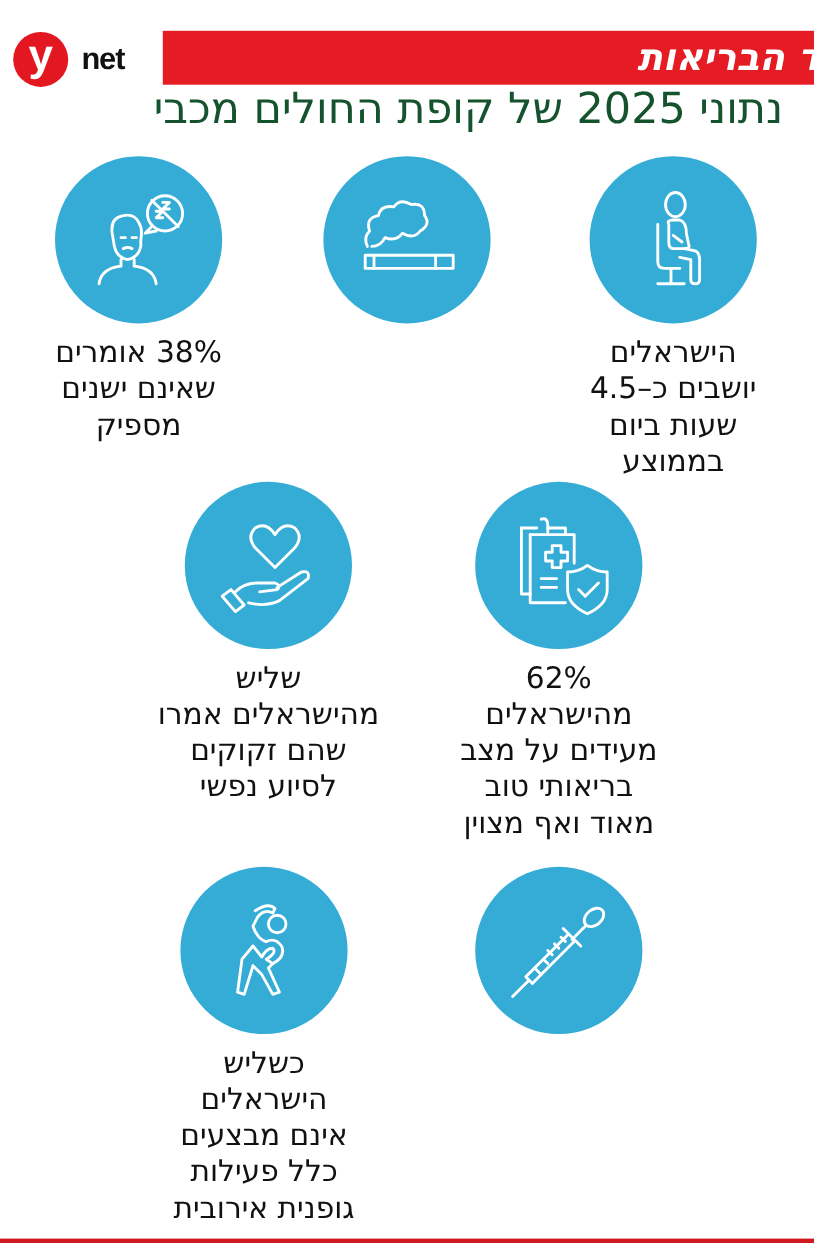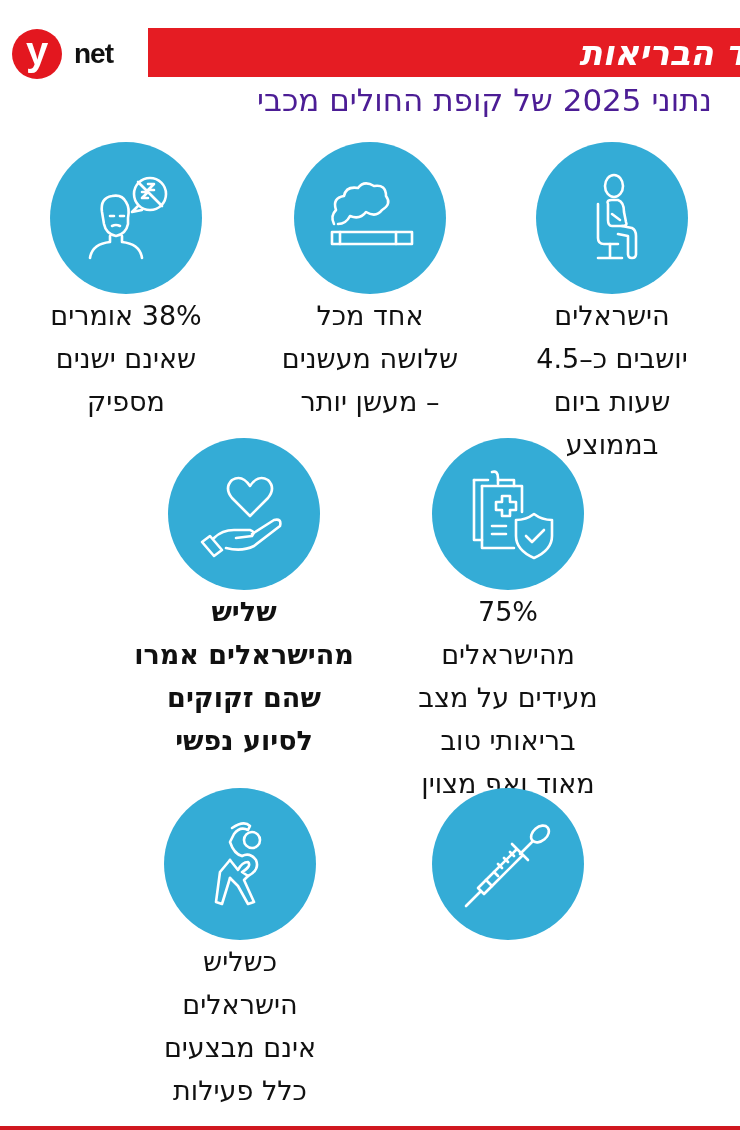--- a/index.html
+++ b/index.html
@@ -7,26 +7,26 @@
          font-family: "DejaVu Sans", "Liberation Sans", sans-serif; color: #111; }
   .logo { position: absolute; left: 12px; top: 28px; width: 130px; height: 52px; display: flex; align-items: center; }
   .logo-y { width: 50px; height: 50px; border-radius: 50%; background: #e3171f; color: #fff;
             font-family: "Liberation Sans", sans-serif; font-weight: bold; font-size: 40px;
             display: flex; align-items: center; justify-content: center; line-height: 1; padding-bottom: 6px; box-sizing: border-box; }
   .logo-net { font-family: "Liberation Sans", sans-serif; font-weight: bold; font-size: 28px; color: #111;
               margin-left: 12px; letter-spacing: -1px; line-height: 1; }
   .redbar { position: absolute; left: 148px; top: 28px; width: 668px; height: 49px; background: #e51c23;
             direction: rtl; display: flex; align-items: center; box-sizing: border-box; padding-right: 26px; font-style: italic; }
   .redbar-title { color: #fff; font-weight: bold; font-size: 34px; line-height: 1; }
-  .subtitle { position: absolute; right: 28px; top: 80px; direction: rtl; font-size: 31px; line-height: 40px; color: #4c1d95; }
+  .subtitle { position: absolute; right: 28px; top: 80px; direction: rtl; font-size: 39px; line-height: 40px; color: #14532d; }
   .stat { position: absolute; width: 240px; direction: rtl; text-align: center; }
   .circle { width: 152px; height: 152px; border-radius: 50%; background: #34acd6; margin: 0 auto;
             display: flex; align-items: center; justify-content: center; }
   .circle svg { width: 100px; height: 100px; }
-  .stat-text { font-size: 27px; line-height: 43px; color: #111; white-space: pre-line; }
+  .stat-text { margin-top: 10px; font-size: 27px; line-height: 33px; color: #111; white-space: pre-line; }
   .bottom-line { position: absolute; left: 0; bottom: 0; width: 740px; height: 4px; background: #d0181f; }
 </style>
 </head>
 <body>
 
 <div class="logo">
   <div class="logo-y">y</div>
   <div class="logo-net">net</div>
 </div>
 
@@ -54,23 +54,20 @@
 </div>
 
 <div class="stat" style="left:250px; top:142px;">
   <div class="circle">
     <svg viewBox="0 0 100 100" fill="none" stroke="#fff" stroke-width="2.6" stroke-linecap="round" stroke-linejoin="round">
       <path d="M14 56 Q10 48 16 42 Q12 30 24 28 Q26 18 38 20 Q44 12 54 18 Q66 16 66 28 Q72 36 62 42 Q56 50 46 44 Q40 52 30 48 Q26 56 18 56"></path>
       <rect x="12" y="64" width="80" height="12"></rect>
       <path d="M20 64 L20 76 M76 64 L76 76"></path>
     </svg>
   </div>
-  <div class="stat-text">אחד מכל
-שלושה מעשנים
-– מעשן יותר</div>
 </div>
 
 <div class="stat" style="left:6px; top:142px;">
   <div class="circle">
     <svg viewBox="0 0 100 100" fill="none" stroke="#fff" stroke-width="2.6" stroke-linecap="round" stroke-linejoin="round">
       <path d="M26 44 Q24 30 36 28 Q46 26 50 34 Q54 40 52 50 L52 56 Q50 66 40 68 Q30 66 28 56 Z"></path>
       <path d="M34 48 L38 48 M44 48 L48 48 M36 58 Q40 56 44 58"></path>
       <path d="M34 68 L34 74 Q16 76 14 90 M46 68 L46 74 Q64 76 66 90"></path>
       <circle cx="74" cy="26" r="16"></circle>
       <path d="M62 38 L56 44 L66 42"></path>
@@ -90,28 +87,28 @@
       <path d="M16 16 L30 16 M40 16 L56 16 L56 22"></path>
       <path d="M24 22 L64 22 L64 48"></path>
       <path d="M24 22 L24 84 L56 84"></path>
       <path d="M34 8 Q40 6 40 14 L40 20"></path>
       <path d="M38 38 L44 38 L44 32 L52 32 L52 38 L58 38 L58 46 L52 46 L52 52 L44 52 L44 46 L38 46 Z"></path>
       <path d="M34 62 L48 62 M34 70 L48 70"></path>
       <path d="M76 50 Q68 56 58 56 L58 72 Q58 86 76 94 Q94 86 94 72 L94 56 Q84 56 76 50 Z"></path>
       <path d="M68 72 L74 78 L86 66"></path>
     </svg>
   </div>
-  <div class="stat-text">75%
+  <div class="stat-text">62%
 מהישראלים
 מעידים על מצב
 בריאותי טוב
 מאוד ואף מצוין</div>
 </div>
 
-<div class="stat" style="left:124px; top:438px;font-weight:bold;">
+<div class="stat" style="left:124px; top:438px;">
   <div class="circle">
     <svg viewBox="0 0 100 100" fill="none" stroke="#fff" stroke-width="2.6" stroke-linecap="round" stroke-linejoin="round">
       <path d="M56 52 L38 34 Q30 24 38 16 Q48 10 56 22 Q64 10 74 16 Q82 24 74 34 Z"></path>
       <path d="M8 78 L16 72 L28 86 L20 92 Z"></path>
       <path d="M20 74 Q28 66 40 66 L56 66 Q62 68 58 72 L42 74"></path>
       <path d="M58 70 L80 56 Q88 54 86 62 L60 82 Q48 88 32 84"></path>
     </svg>
   </div>
   <div class="stat-text">שליש
 מהישראלים אמרו

